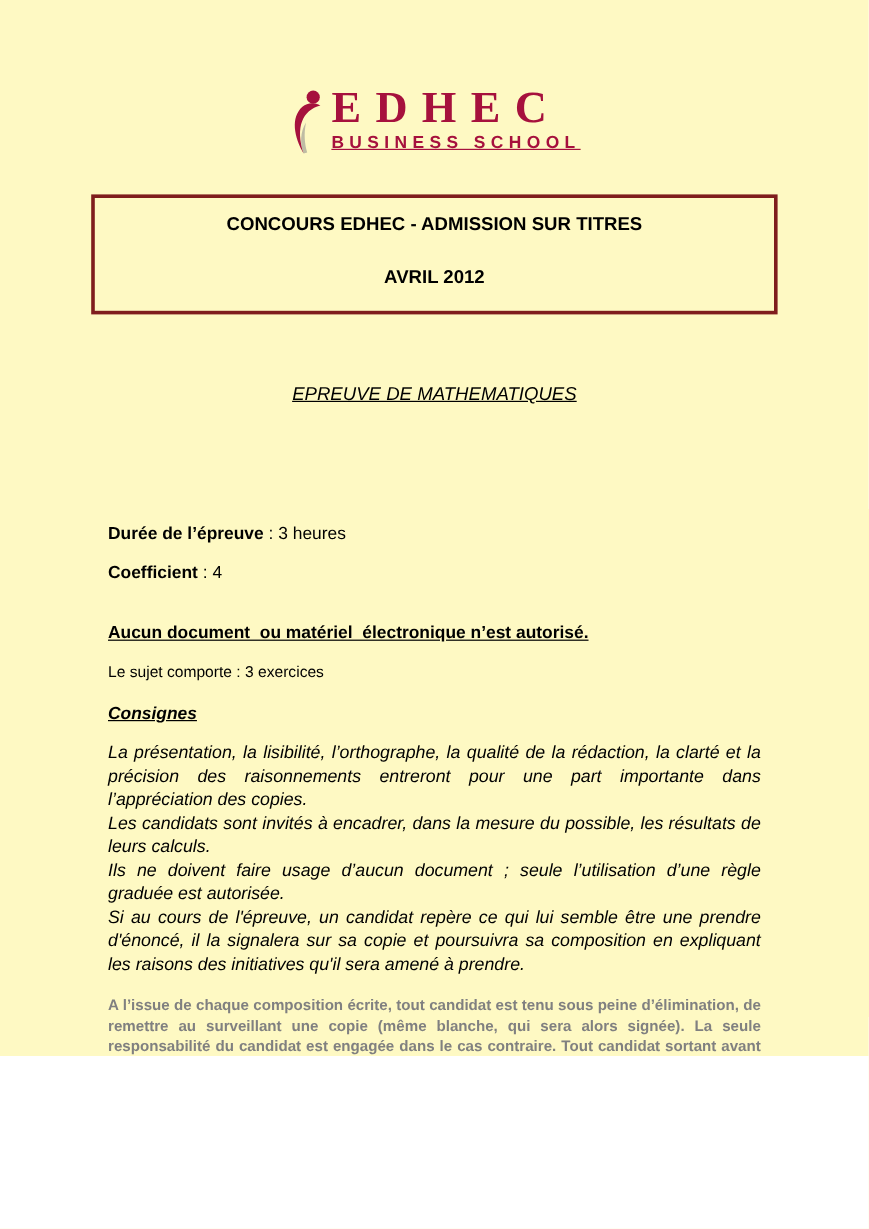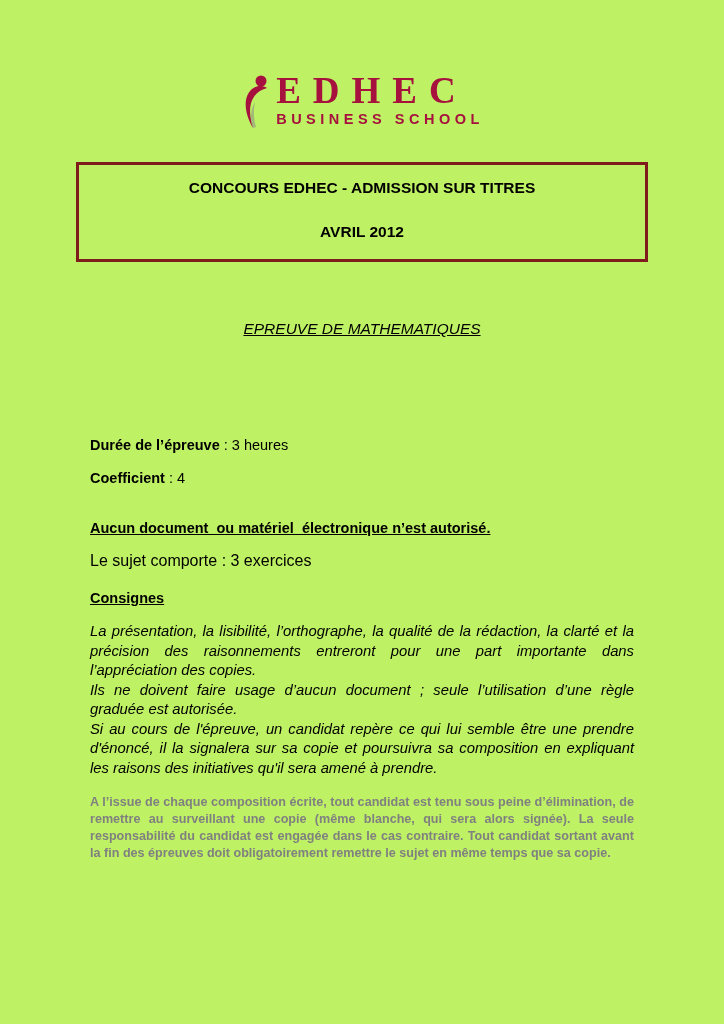--- a/index.html
+++ b/index.html
@@ -3,23 +3,23 @@
 <meta charset="utf-8">
 <style>
   html, body {
     margin: 0;
     padding: 0;
     background: #ffffff;
   }
   .page {
     position: relative;
     width: 724px;
-    height: 1024px;
+    height: 880px;
     margin: 0 auto;
-    background: #bef264;
+    background: #fef9c3;
     font-family: "Liberation Sans", sans-serif;
     color: #000000;
     box-sizing: border-box;
     padding: 0 90px;
     overflow: hidden;
   }
 
   
   .logo-row {
     padding-top: 72px;
@@ -51,20 +51,21 @@
   }
   .logo-subtitle {
     font-family: "Liberation Sans", sans-serif;
     font-weight: bold;
     font-size: 14.5px;
     letter-spacing: 4.5px;
     line-height: 16px;
     color: #A6113D;
     margin-top: 1px;
     margin-left: 0;
+    text-decoration: underline;
   }
 
   
   .header-box {
     margin: 32px -14px 0 -14px;
     border: 3px solid #7f1d1d;
     text-align: center;
     padding: 12px 10px 18px 10px;
   }
   .header-box .line {
@@ -96,26 +97,27 @@
   .detail-label { font-weight: bold; }
   .no-document {
     margin-top: 33px;
     font-size: 14.5px;
     font-weight: bold;
     text-decoration: underline;
     white-space: pre-wrap;
   }
   .subject-contents {
     margin-top: 16px;
-    font-size: 16px;
+    font-size: 13px;
   }
   .consignes-heading {
     margin-top: 20px;
     font-size: 14.5px;
     font-weight: bold;
+    font-style: italic;
     text-decoration: underline;
   }
 
   
   .consignes-body {
     margin-top: 16px;
   }
   .consignes-body p {
     margin: 0;
     font-style: italic;
@@ -169,19 +171,20 @@
   </div>
 
   <div class="no-document">Aucun document  ou matériel  électronique n’est autorisé.</div>
 
   <div class="subject-contents">Le sujet comporte : 3 exercices</div>
 
   <div class="consignes-heading">Consignes</div>
 
   <div class="consignes-body">
     <p>La présentation, la lisibilité, l’orthographe, la qualité de la rédaction, la clarté et la précision des raisonnements entreront pour une part importante dans l’appréciation des copies.</p>
+    <p>Les candidats sont invités à encadrer, dans la mesure du possible, les résultats de leurs calculs.</p>
     <p>Ils ne doivent faire usage d’aucun document ; seule l’utilisation d’une règle graduée est autorisée.</p>
     <p>Si au cours de l'épreuve, un candidat repère ce qui lui semble être une prendre d'énoncé, il la signalera sur sa copie et poursuivra sa composition en expliquant les raisons des initiatives qu'il sera amené à prendre.</p>
   </div>
 
   <div class="footer-notice">A l’issue de chaque composition écrite, tout candidat est tenu sous peine d’élimination, de remettre au surveillant  une copie (même blanche, qui sera alors signée). La seule responsabilité du candidat est engagée dans le cas contraire. Tout candidat sortant avant la fin des épreuves doit obligatoirement remettre le sujet en même temps que sa copie.</div>
 
 </div>
 
 </body></html>

